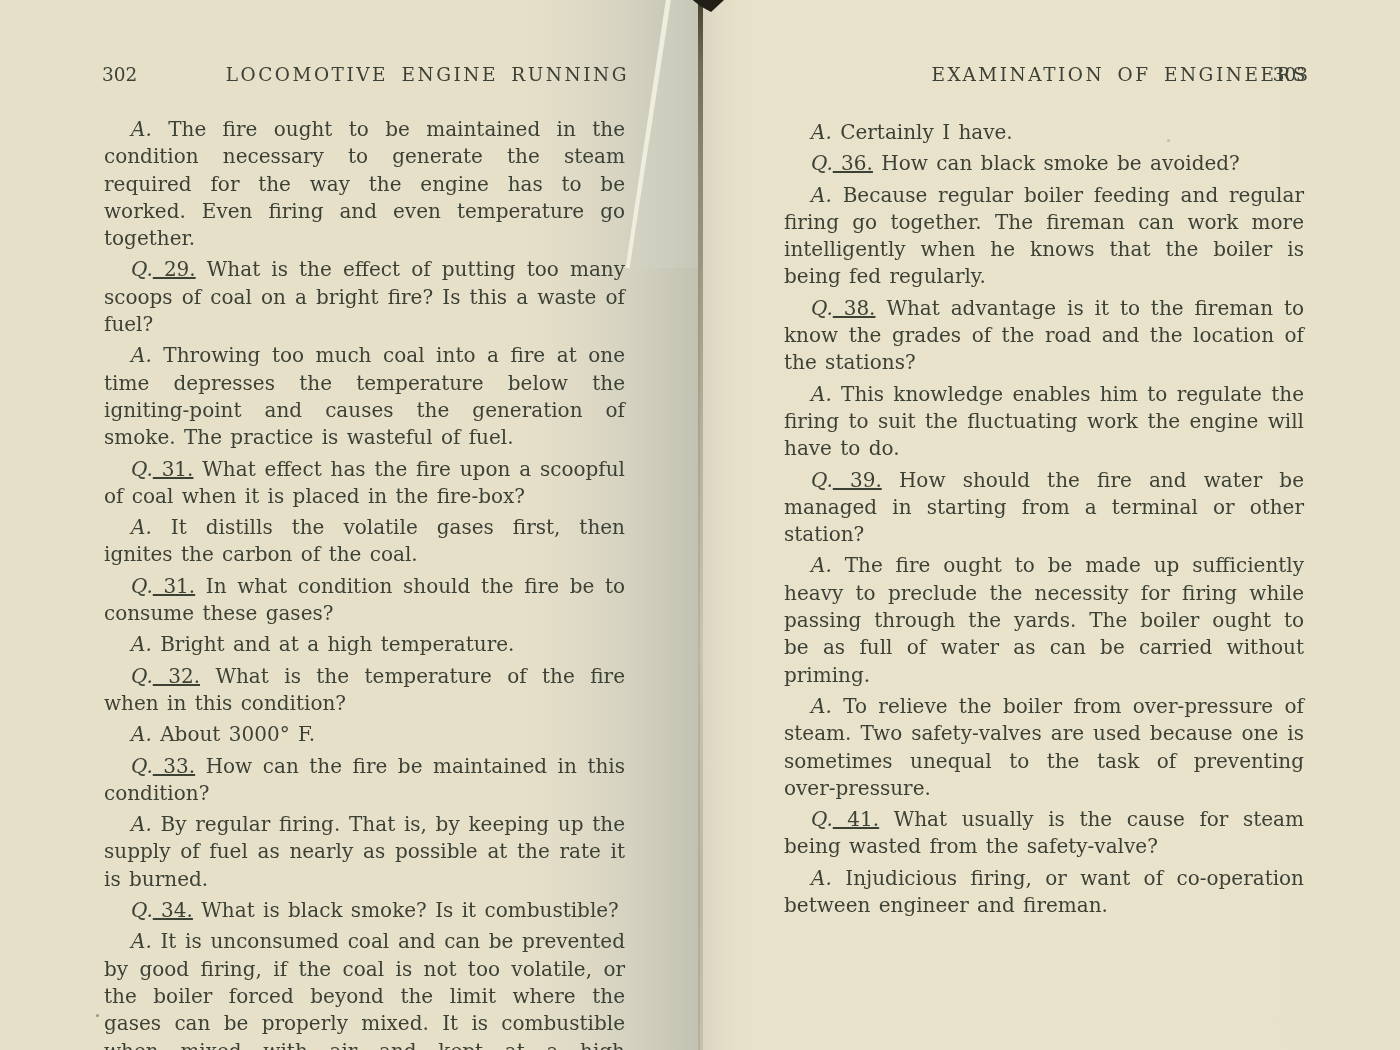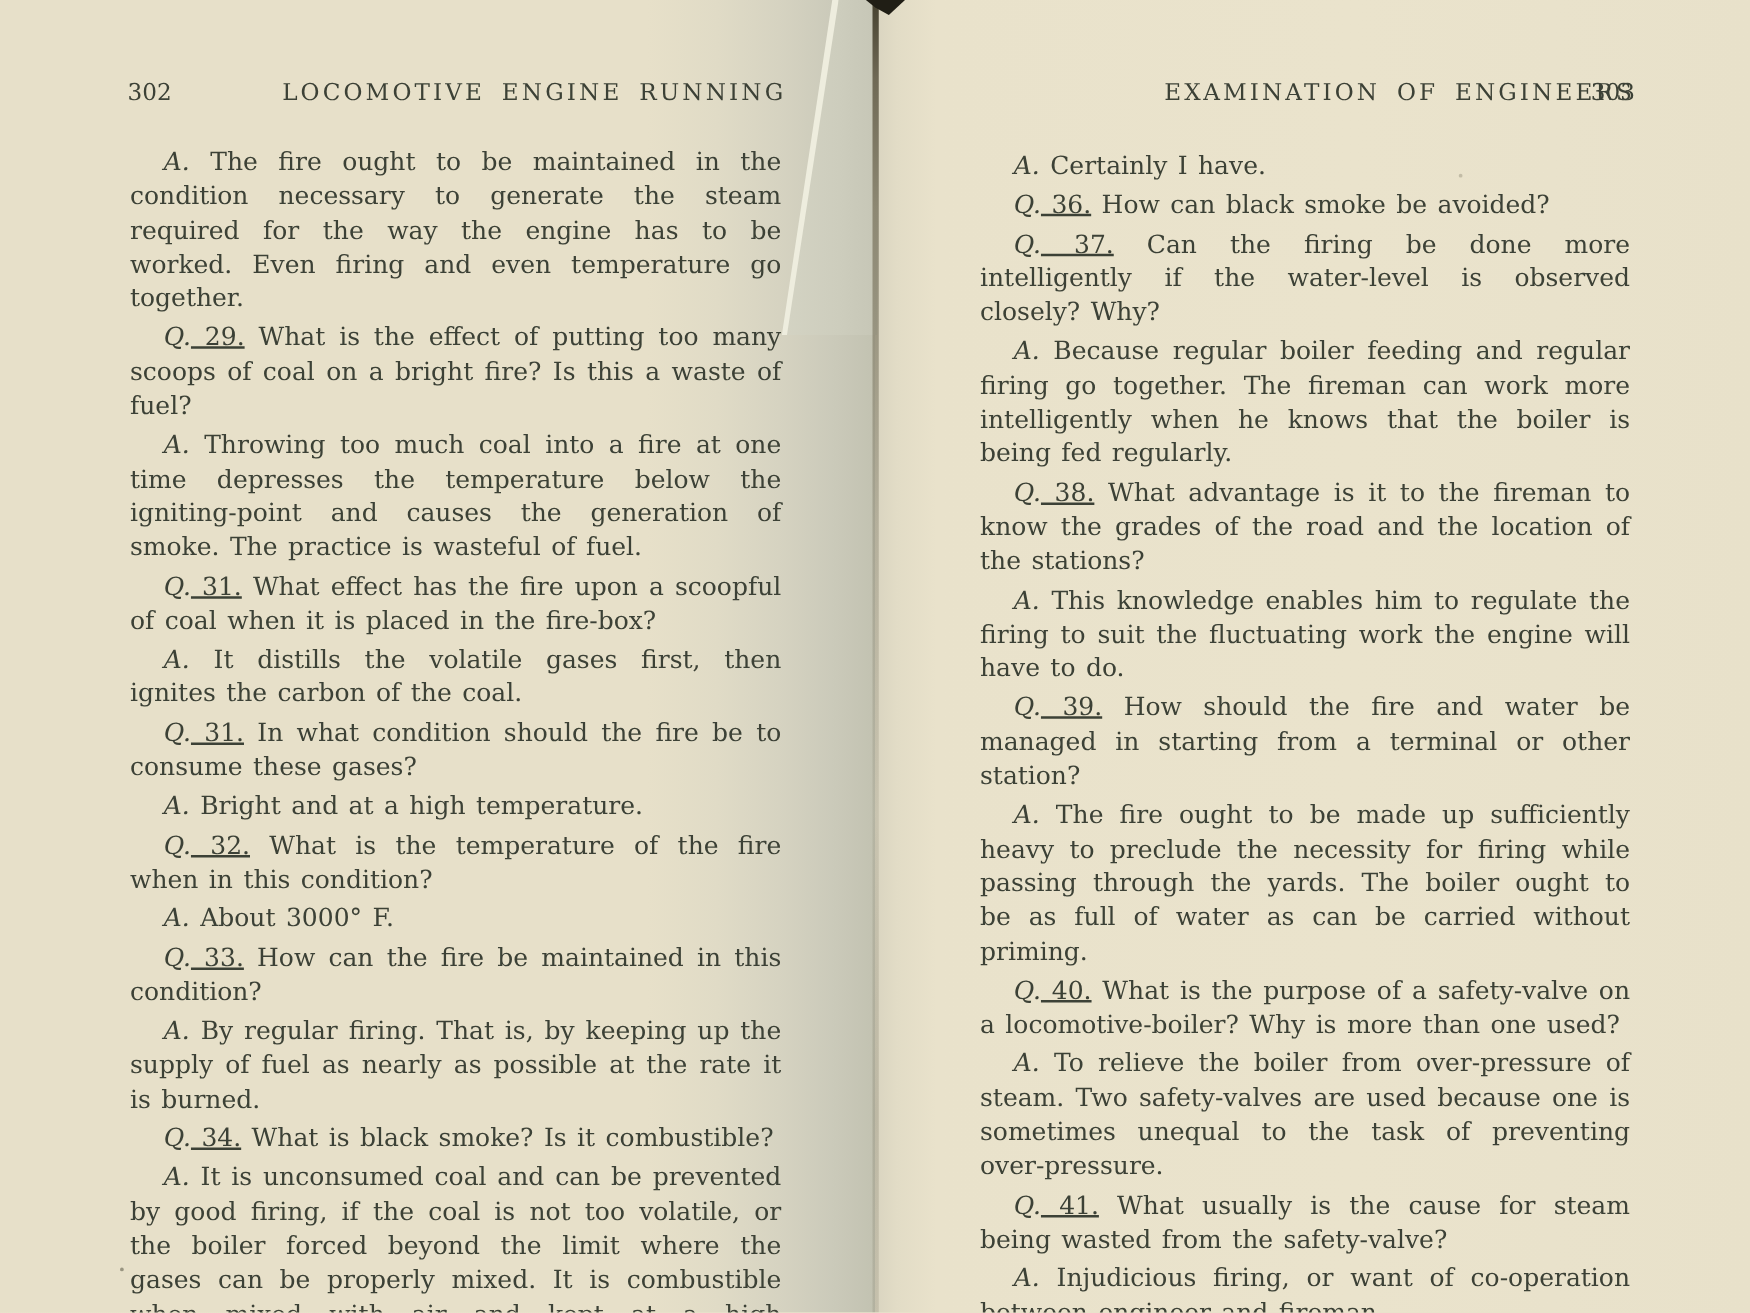--- a/index.html
+++ b/index.html
@@ -138,27 +138,25 @@
   </div>
 
   <div class="page-right">
     <div class="head-row head-row-right" style="left:80px; width:528px;">
       <span class="running-head">EXAMINATION OF ENGINEERS</span>
       <span class="folio folio-right">303</span>
     </div>
     <div class="text-col" style="left:80px; top:115px; width:528px;" id="right-body">
         <p class="para"><span class="lead">A.</span> Certainly I have.</p>
         <p class="para"><span class="lead">Q.</span><span class="num">&nbsp;36.</span> How can black smoke be avoided?</p>
-        <p class="para"><span class="lead">Q.</span><span class="num">&nbsp;37.</span> Can the firing be done more intelligently if the water-level is observed closely?   Why?</p>
         <p class="para"><span class="lead">A.</span> Because regular boiler feeding and regular firing go together.  The fireman can work more intelligently when he knows that the boiler is being fed regularly.</p>
         <p class="para"><span class="lead">Q.</span><span class="num">&nbsp;38.</span> What advantage is it to the fireman to know the grades of the road and the location of the stations?</p>
         <p class="para"><span class="lead">A.</span> This knowledge enables him to regulate the firing to suit the fluctuating work the engine will have to do.</p>
         <p class="para"><span class="lead">Q.</span><span class="num">&nbsp;39.</span> How should the fire and water be managed in starting from a terminal or other station?</p>
         <p class="para"><span class="lead">A.</span> The fire ought to be made up sufficiently heavy to preclude the necessity for firing while passing through the yards.  The boiler ought to be as full of water as can be carried without priming.</p>
-        <p class="para"><span class="lead">Q.</span><span class="num">&nbsp;40.</span> What is the purpose of a safety-valve on a locomotive-boiler?   Why is more than one used?</p>
         <p class="para"><span class="lead">A.</span> To relieve the boiler from over-pressure of steam.  Two safety-valves are used because one is sometimes unequal to the task of preventing over-pressure.</p>
         <p class="para"><span class="lead">Q.</span><span class="num">&nbsp;41.</span> What usually is the cause for steam being wasted from the safety-valve?</p>
         <p class="para"><span class="lead">A.</span> Injudicious firing, or want of co-operation between engineer and fireman.</p>
       </div>
   </div>
 
   <div class="tear-region"></div>
   <div class="tear-line"></div>
   <div class="spine-line"></div>
   <div class="spine-notch"></div>

